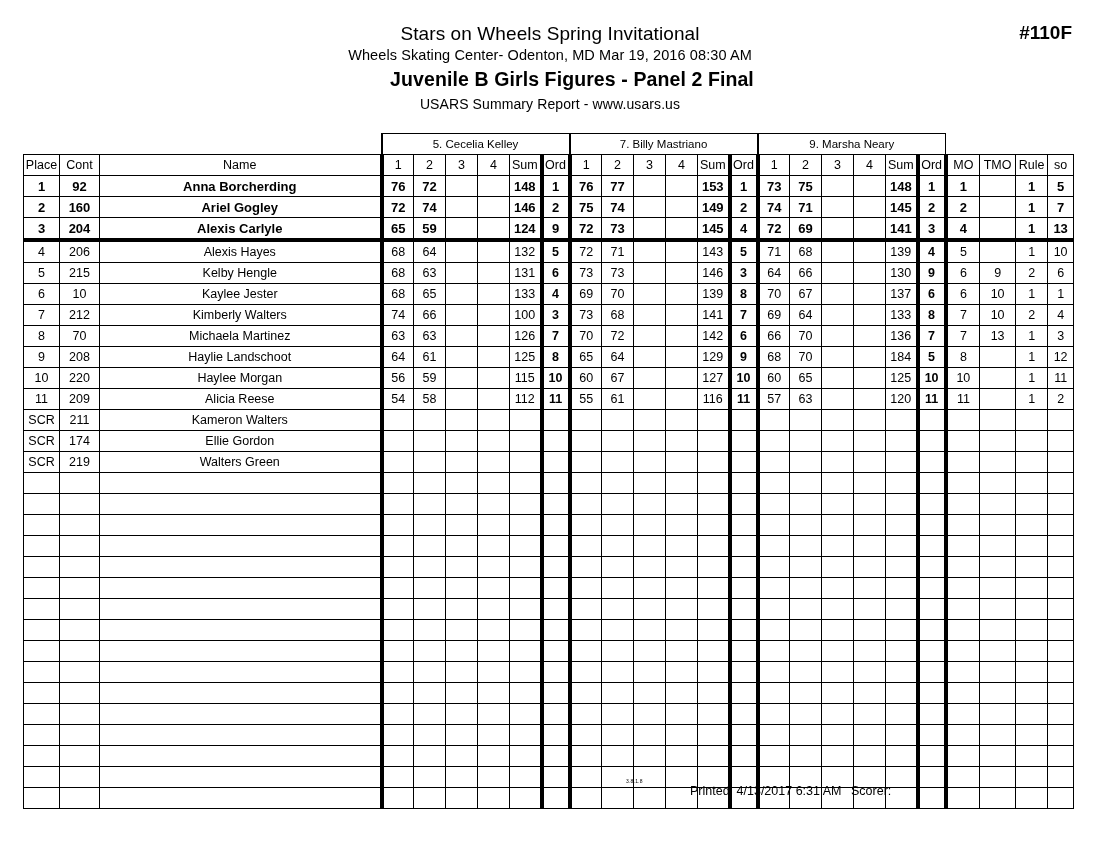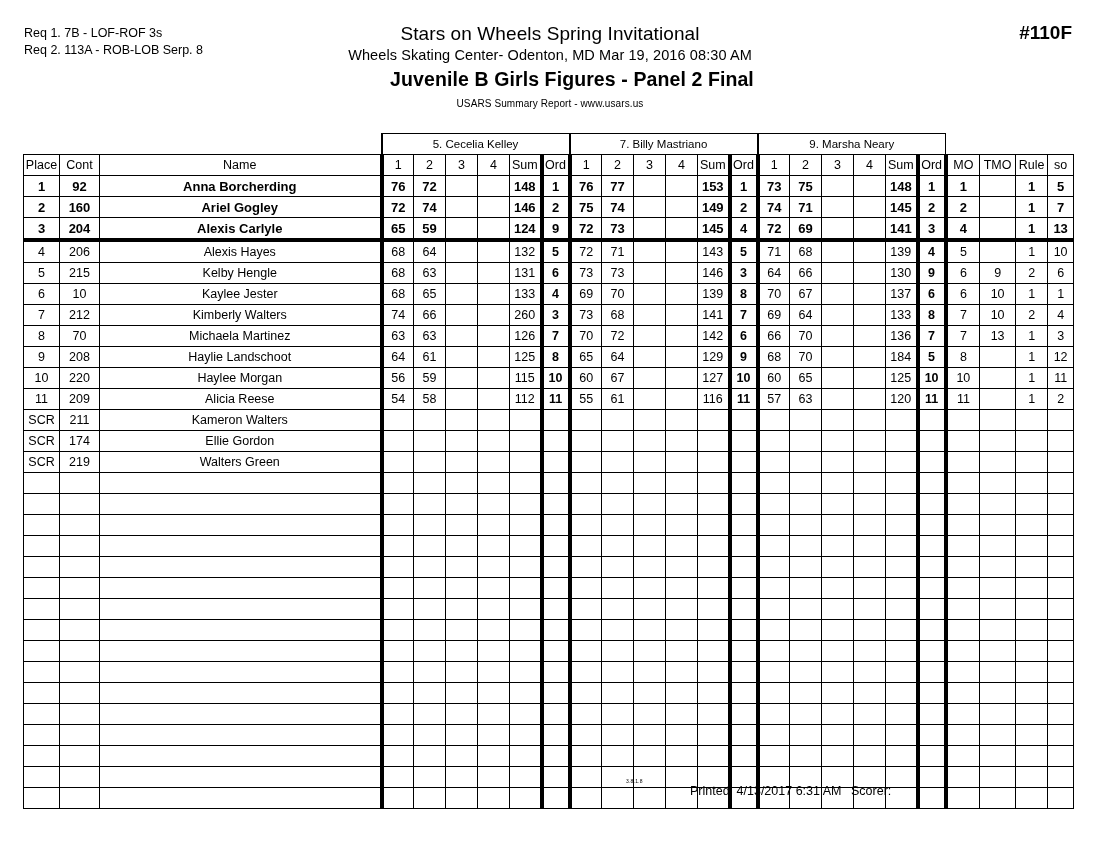--- a/index.html
+++ b/index.html
@@ -48,21 +48,21 @@
     letter-spacing: 0.1px;
   }
   .t-event {
     font-size: 19.5px;
     font-weight: bold;
     line-height: 26px;
     letter-spacing: 0.1px;
     padding-left: 44px;
   }
   .t-report {
-    font-size: 10px;
+    font-size: 14px;
     line-height: 24px;
     letter-spacing: 0.1px;
   }
   #event-number {
     position: absolute;
     right: 28px;
     top: 22px;
     font-size: 19px;
     font-weight: bold;
   }
@@ -146,24 +146,20 @@
     left: 828px;
     top: 2px;
     white-space: nowrap;
   }
 </style>
 </head>
 <body>
 
 <div id="header-area">
 
-  <div id="req-block">
-    <div>Req  1.  7B - LOF-ROF 3s</div>
-    <div>Req  2.  113A - ROB-LOB Serp. 8</div>
-  </div>
 
   <div id="title-block">
     <div class="t-main">Stars on Wheels Spring Invitational</div>
     <div class="t-venue">Wheels Skating Center- Odenton, MD  Mar 19, 2016  08:30 AM</div>
     <div class="t-event">Juvenile B Girls Figures  - Panel 2 Final</div>
     <div class="t-report">USARS Summary Report - www.usars.us</div>
   </div>
 
   <div id="event-number">#110F</div>
 </div>
@@ -394,21 +390,21 @@
         <td>1</td>
       </tr>
       <tr>
         <td>7</td>
         <td>212</td>
         <td class="nm">Kimberly Walters</td>
         <td class="tk-l">74</td>
         <td>66</td>
         <td></td>
         <td></td>
-        <td>260</td>
+        <td>100</td>
         <td class="tk-l tk-r ord-cell">3</td>
         <td class="tk-l">73</td>
         <td>68</td>
         <td></td>
         <td></td>
         <td>141</td>
         <td class="tk-l tk-r ord-cell">7</td>
         <td class="tk-l">69</td>
         <td>64</td>
         <td></td>

